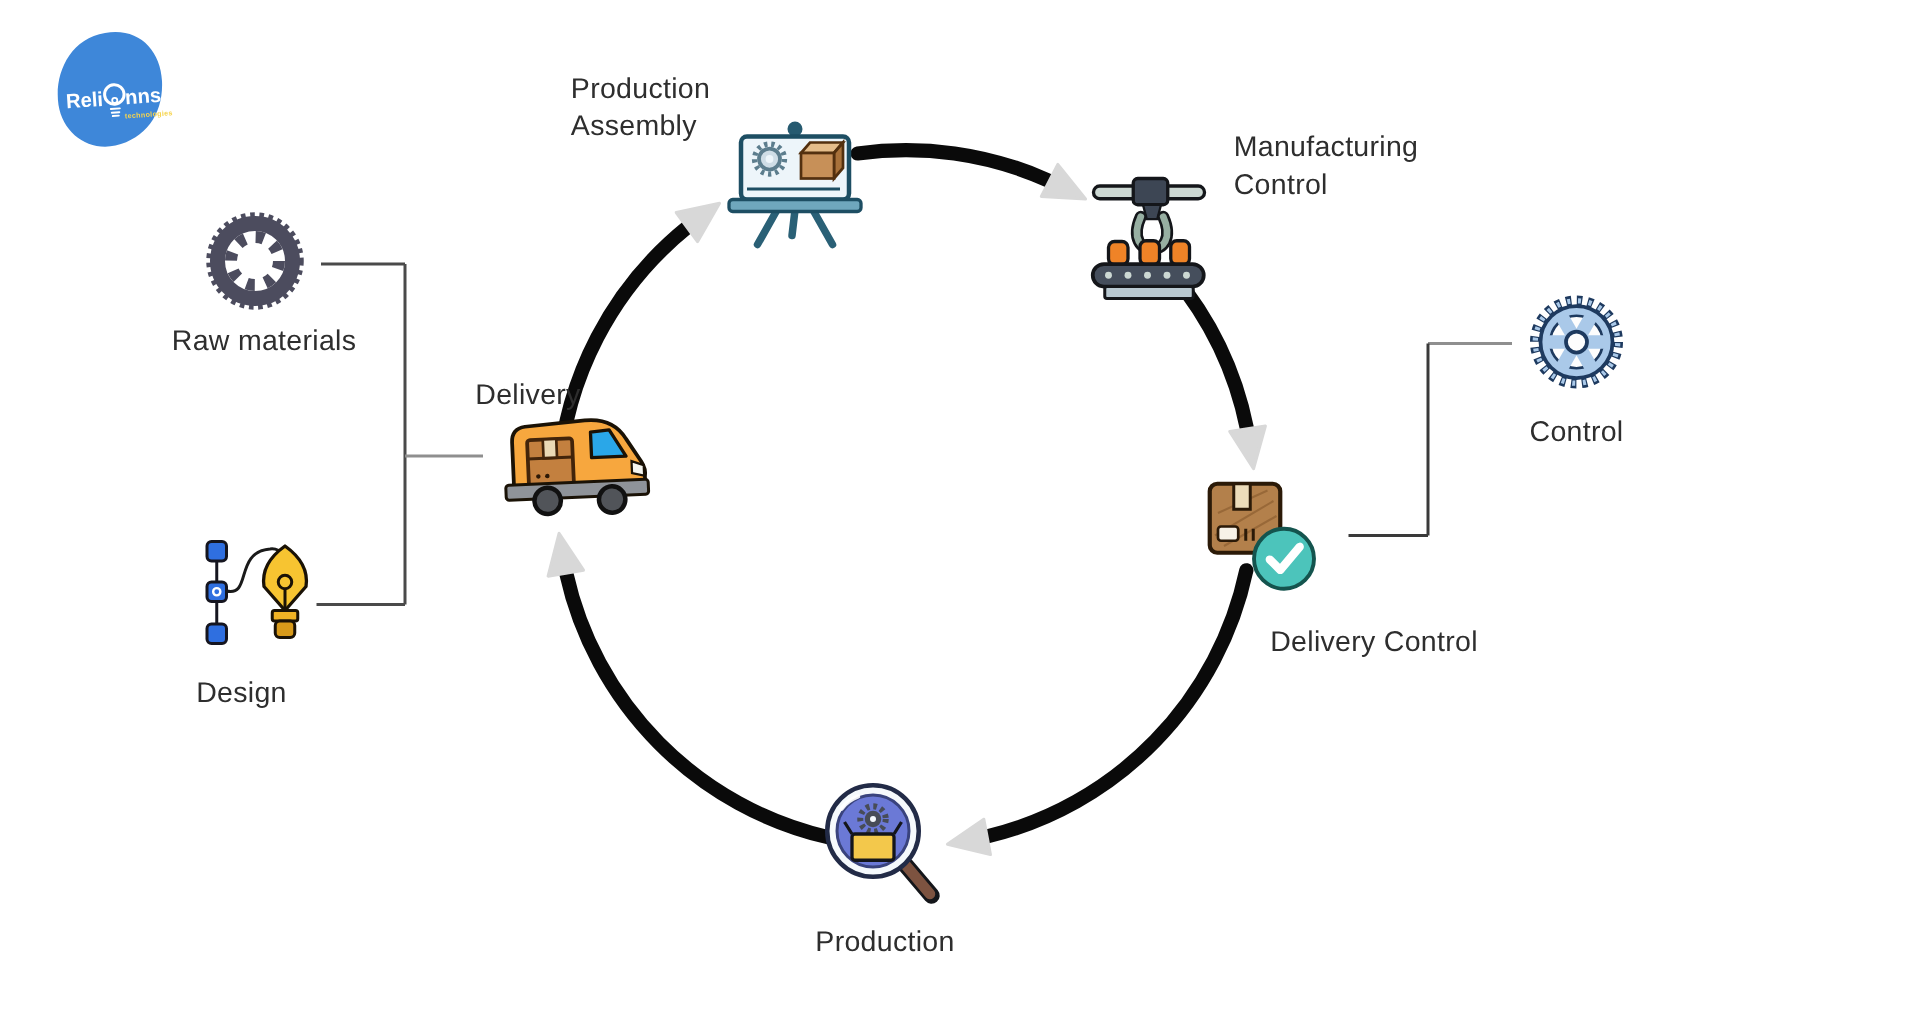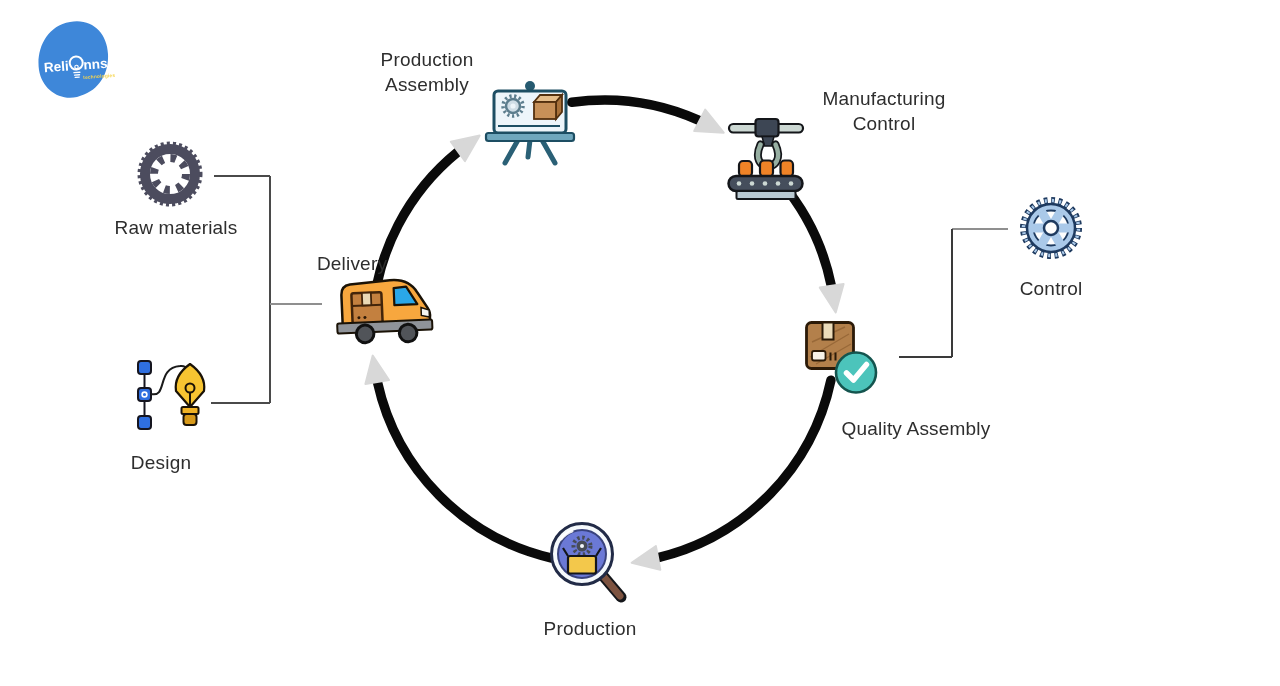--- a/index.html
+++ b/index.html
@@ -4,21 +4,21 @@
 <style>
   html,body{margin:0;padding:0;background:#ffffff;}
   .canvas{
     position:relative;width:1280px;height:686px;background:#ffffff;
     overflow:hidden;font-family:"Liberation Sans",sans-serif;
   }
   svg.main{position:absolute;left:0;top:0;width:1280px;height:686px;}
   .label{
     position:absolute;transform:translateX(-50%);
     font-size:19px;line-height:25px;color:#2e2e2e;
-    text-align:center;white-space:nowrap;letter-spacing:.2px;
+    text-align:left;white-space:nowrap;letter-spacing:.2px;
   }
   .label span{display:block;}
   svg.logo{position:absolute;left:36px;top:20px;width:80px;height:84px;}
   .arc{fill:none;stroke:#0a0a0a;stroke-width:9.5;stroke-linecap:round;}
   .ah{fill:#d8d8d8;stroke:#d8d8d8;stroke-width:2;stroke-linejoin:round;}
   .conn{fill:none;stroke-width:2;}
 </style>
 </head>
 <body>
 
@@ -179,19 +179,19 @@
 
   <div class="label" style="left:427px;top:47px">
     <span>Production</span>
     <span>Assembly</span>
   </div>
   <div class="label" style="left:884px;top:86px">
     <span>Manufacturing</span>
     <span>Control</span>
   </div>
   <div class="label" style="left:1051px;top:276px">Control</div>
-  <div class="label" style="left:916px;top:416px">Quality Assembly</div>
+  <div class="label" style="left:916px;top:416px">Delivery Control</div>
   <div class="label" style="left:590px;top:616px">Production</div>
   <div class="label" style="left:352px;top:251px">Delivery</div>
   <div class="label" style="left:176px;top:215px">Raw materials</div>
   <div class="label" style="left:161px;top:450px">Design</div>
 
 </div>
 
 </body></html>

